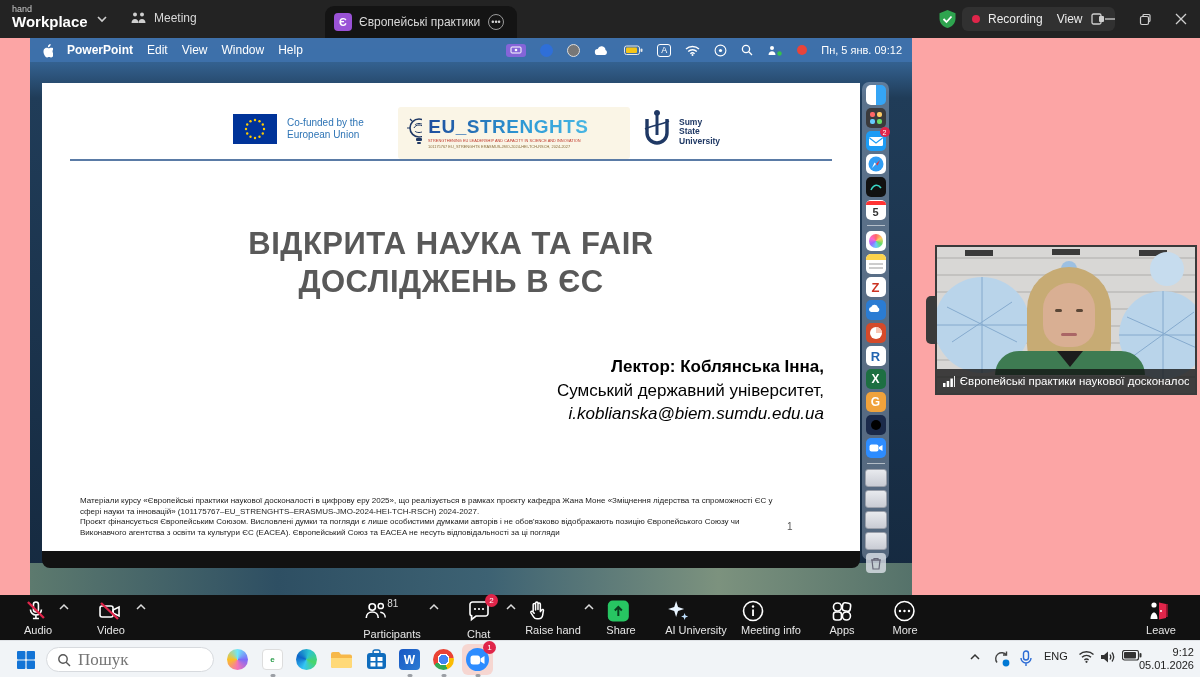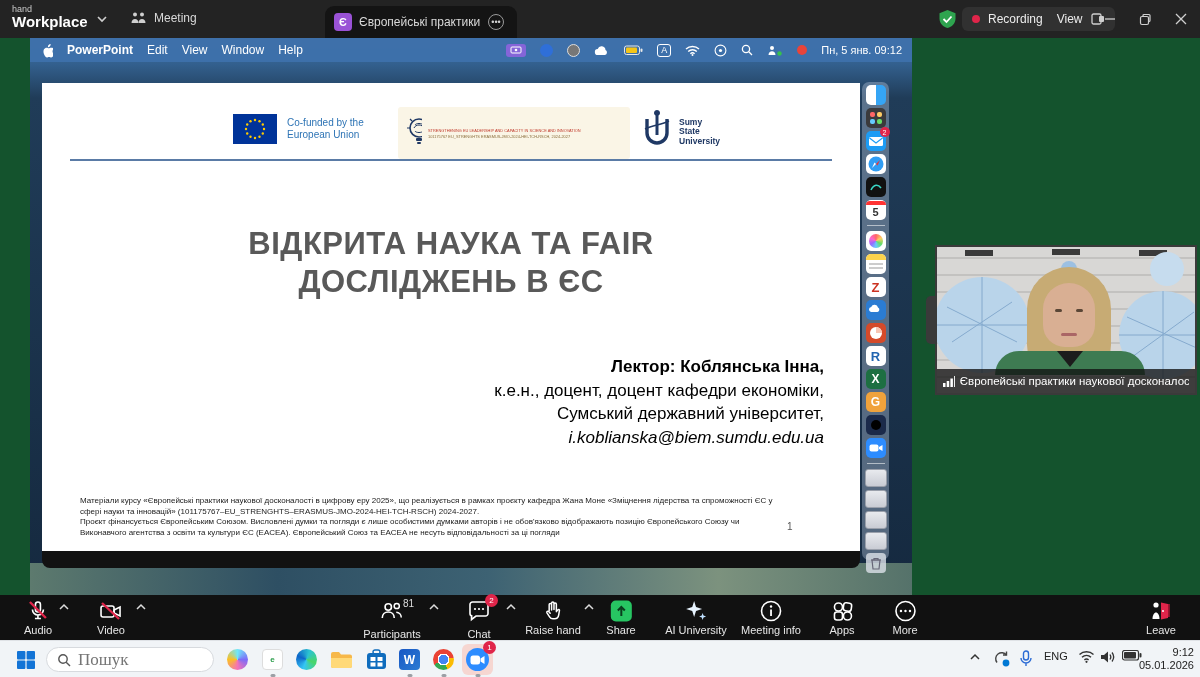--- a/index.html
+++ b/index.html
@@ -13,21 +13,21 @@
   .brand-bottom{font-size:15px;font-weight:bold;color:#fff;line-height:16px}
   .tab-label{font-size:12px;color:#d9d9d9;white-space:nowrap}
   #active-tab{position:absolute;left:325px;top:6px;width:192px;height:32px;background:#141414;border-radius:9px 9px 0 0;display:flex;align-items:center;gap:7px;padding:0 9px}
   .avatar{width:18px;height:18px;border-radius:4px;background:#9a52d6;color:#fff;font-size:11px;font-weight:bold;display:flex;align-items:center;justify-content:center}
   .ellipsis-circle{width:16px;height:16px;border:1px solid #9a9a9a;border-radius:50%;color:#cfcfcf;font-size:9px;display:flex;align-items:center;justify-content:center}
   #rec-pill{position:absolute;left:962px;top:7px;height:24px;background:#313131;border-radius:6px;display:flex;align-items:center;gap:8px;padding:0 10px}
   .rec-dot{width:8px;height:8px;border-radius:50%;background:#e0254a}
   .pill-text{font-size:12px;color:#ececec;white-space:nowrap}
   .winctl{position:absolute;top:8px;width:30px;height:22px;display:flex;align-items:center;justify-content:center;color:#cfcfcf}
   
-  #share{position:absolute;left:0;top:38px;width:1200px;height:557px;background:#14532d}
+  #share{position:absolute;left:0;top:38px;width:1200px;height:557px;background:#fca5a5}
   #mac{position:absolute;left:30px;top:0;width:882px;height:557px;background:linear-gradient(180deg,#3c70aa 0,#33608e 26px,#203c58 60px,#15293f 100%)}
   #sea{position:absolute;left:0;bottom:0;width:100%;height:32px;background:linear-gradient(90deg,#5d7a6e,#2e4f63 28%,#3d6273 52%,#7c927e 78%,#55726a)}
   #menubar{position:absolute;left:0;top:0;width:100%;height:24px;background:rgba(62,113,170,.97);display:flex;align-items:center;color:#fff;padding:0 10px;gap:14px}
   .menu-item{font-size:12px;color:#fff;white-space:nowrap}
   .mb-ic{display:flex;align-items:center;justify-content:center}
   
   #pptwin{position:absolute;left:12px;top:24px;width:818px;height:506px}
   #ppt-titlebar{position:absolute;left:0;top:0;width:100%;height:21px;background:#f0f0ee;border-radius:7px 7px 0 0;display:flex;align-items:center;padding:0 8px}
   .light{width:9px;height:9px;border-radius:50%;margin-right:7px}
   .ppt-title{font-size:10.5px;color:#4d4d4d;font-weight:bold;margin-left:55px;white-space:nowrap}
@@ -48,21 +48,21 @@
   .dthumb{width:22px;height:18px;border-radius:3px;background:linear-gradient(180deg,#e8eaee,#c9ccd4);flex:0 0 auto;border:1px solid #9aa0ab}
   .dbadge{position:absolute;right:-4px;top:-4px;min-width:10px;height:10px;border-radius:5px;background:#e0254a;color:#fff;font-size:7px;display:flex;align-items:center;justify-content:center;padding:0 2px}
   
   #vtile{position:absolute;left:935px;top:207px;width:262px;height:150px;border:2px solid #3a3a3a;background:#d3d2d0;overflow:hidden}
   #vtile-wrap{position:absolute;left:0;top:0;width:100%;height:100%;background:repeating-linear-gradient(0deg,#d8d7d5 0 15px,#c3c2c0 15px 17px)}
   #vcaption{position:absolute;left:0;bottom:0;width:100%;height:24px;background:rgba(18,18,18,.78);display:flex;align-items:center;gap:5px;padding:0 6px}
   .vcap-text{font-size:11.5px;color:#fff;white-space:nowrap;overflow:hidden}
   #vhandle{position:absolute;left:926px;top:258px;width:9px;height:48px;background:#3a3a3a;border-radius:5px 0 0 5px}
   
   #ztoolbar{position:absolute;left:0;top:595px;width:1200px;height:45px;background:#111}
-  .tbtn{position:absolute;top:4px;transform:translateX(-50%);display:flex;flex-direction:column;align-items:center;gap:1px}
+  .tbtn{position:absolute;top:4px;transform:translateX(-50%);display:flex;flex-direction:column;gap:1px}
   .tlabel{font-size:11px;color:#e6e6e6;white-space:nowrap}
   .chev{position:absolute;top:8px}
   .badge{position:absolute;border-radius:8px;background:#e0254a;color:#fff;font-size:8px;display:flex;align-items:center;justify-content:center}
   .pcount{position:absolute;left:24px;top:-1px;font-size:10px;color:#ddd}
   
   #taskbar{position:absolute;left:0;top:640px;width:1200px;height:37px;background:#f1f4f7;border-top:1px solid #dfe2e6}
   #searchbox{position:absolute;left:46px;top:6px;width:168px;height:25px;background:#fff;border:1px solid #d7dade;border-radius:13px;display:flex;align-items:center;gap:7px;padding:0 10px}
   #searchbox input{border:none;outline:none;font-size:17px;color:#444;width:110px;background:transparent;font-family:Liberation Serif, serif}
   .tkicon{position:absolute;top:5px;width:27px;height:27px;display:flex;align-items:center;justify-content:center}
   .rundot{position:absolute;bottom:-4px;left:50%;transform:translateX(-50%);width:5px;height:3px;border-radius:2px;background:#9b9fa5}
@@ -216,20 +216,21 @@
 
           <div id="strenghts-box">
             <svg width="30" height="40">
               <circle cx="15" cy="15" r="9" fill="none" stroke="#1f3864" stroke-width="1.6"></circle>
               <path d="M10 15c1.5-4 8.5-4 10 0M11 12c1-2 7-2 8 0M11 18c1 2 7 2 8 0" fill="none" stroke="#1f3864" stroke-width="1"></path>
               <rect x="12" y="25" width="6" height="3" rx="1" fill="#1f3864"></rect>
                 <rect x="13" y="29" width="4" height="2" rx="1" fill="#1f3864"></rect>
               <path d="M3 15h3M24 15h3M6 6l2 2M24 6l-2 2" stroke="#1f3864" stroke-width="1.2"></path>
             </svg>
             <div>
+              <div class="str-name">EU_STRENGHTS</div>
               <div class="str-sub">STRENGTHENING EU LEADERSHIP AND CAPACITY IN SCIENCE AND INNOVATION</div>
               <div class="str-sub" style="color:#8a6d3b">101175767 EU_STRENGHTS ERASMUS-JMO-2024-HEI-TCH-RSCH, 2024-2027</div>
             </div>
           </div>
 
           <div class="abs flex" style="left:598px;top:26px;gap:5px">
             <svg width="34" height="46">
               <path d="M7 10v14a10 10 0 0020 0V10" fill="none" stroke="#1f3864" stroke-width="3.4"></path>
               <line x1="17" y1="4" x2="17" y2="26" stroke="#1f3864" stroke-width="3"></line>
               <path d="M14 4c0-2 1.5-3 3-3s3 1 3 3-1.5 2.5-3 2.5S14 6 14 4z" fill="#1f3864"></path>
@@ -244,21 +245,20 @@
 
           <div class="abs" style="left:28px;top:76px;width:762px;height:2px;background:#5a7ba6"></div>
 
           <div class="abs" style="left:0;top:142px;width:100%">
             <div class="slide-title">ВІДКРИТА НАУКА ТА FAIR</div>
             <div class="slide-title">ДОСЛІДЖЕНЬ В ЄС</div>
           </div>
 
           <div id="lecturer">
             <div style="font-weight:bold">Лектор: Коблянська Інна,</div>
-            <div>к.е.н., доцент, доцент кафедри економіки,</div>
             <div>Сумський державний університет,</div>
             <div style="font-weight:normal;font-style:italic">i.koblianska@biem.sumdu.edu.ua</div>
           </div>
 
           <div id="slide-footer">
             <div>Матеріали курсу «Європейські практики наукової досконалості в цифрову еру 2025», що реалізується в рамках проєкту кафедра Жана Моне «Зміцнення лідерства та спроможності ЄС у сфері науки та інновацій» (101175767–EU_STRENGHTS–ERASMUS-JMO-2024-HEI-TCH-RSCH) 2024-2027.</div>
             <div>Проєкт фінансується Європейським Союзом. Висловлені думки та погляди є лише особистими думками авторів і не обов'язково відображають позицію Європейського Союзу чи Виконавчого агентства з освіти та культури ЄС (EACEA). Європейський Союз та EACEA не несуть відповідальності за ці погляди</div>
           </div>
           <div class="abs" style="left:745px;top:438px;font-size:10px;color:#555">1</div>
         </div>

